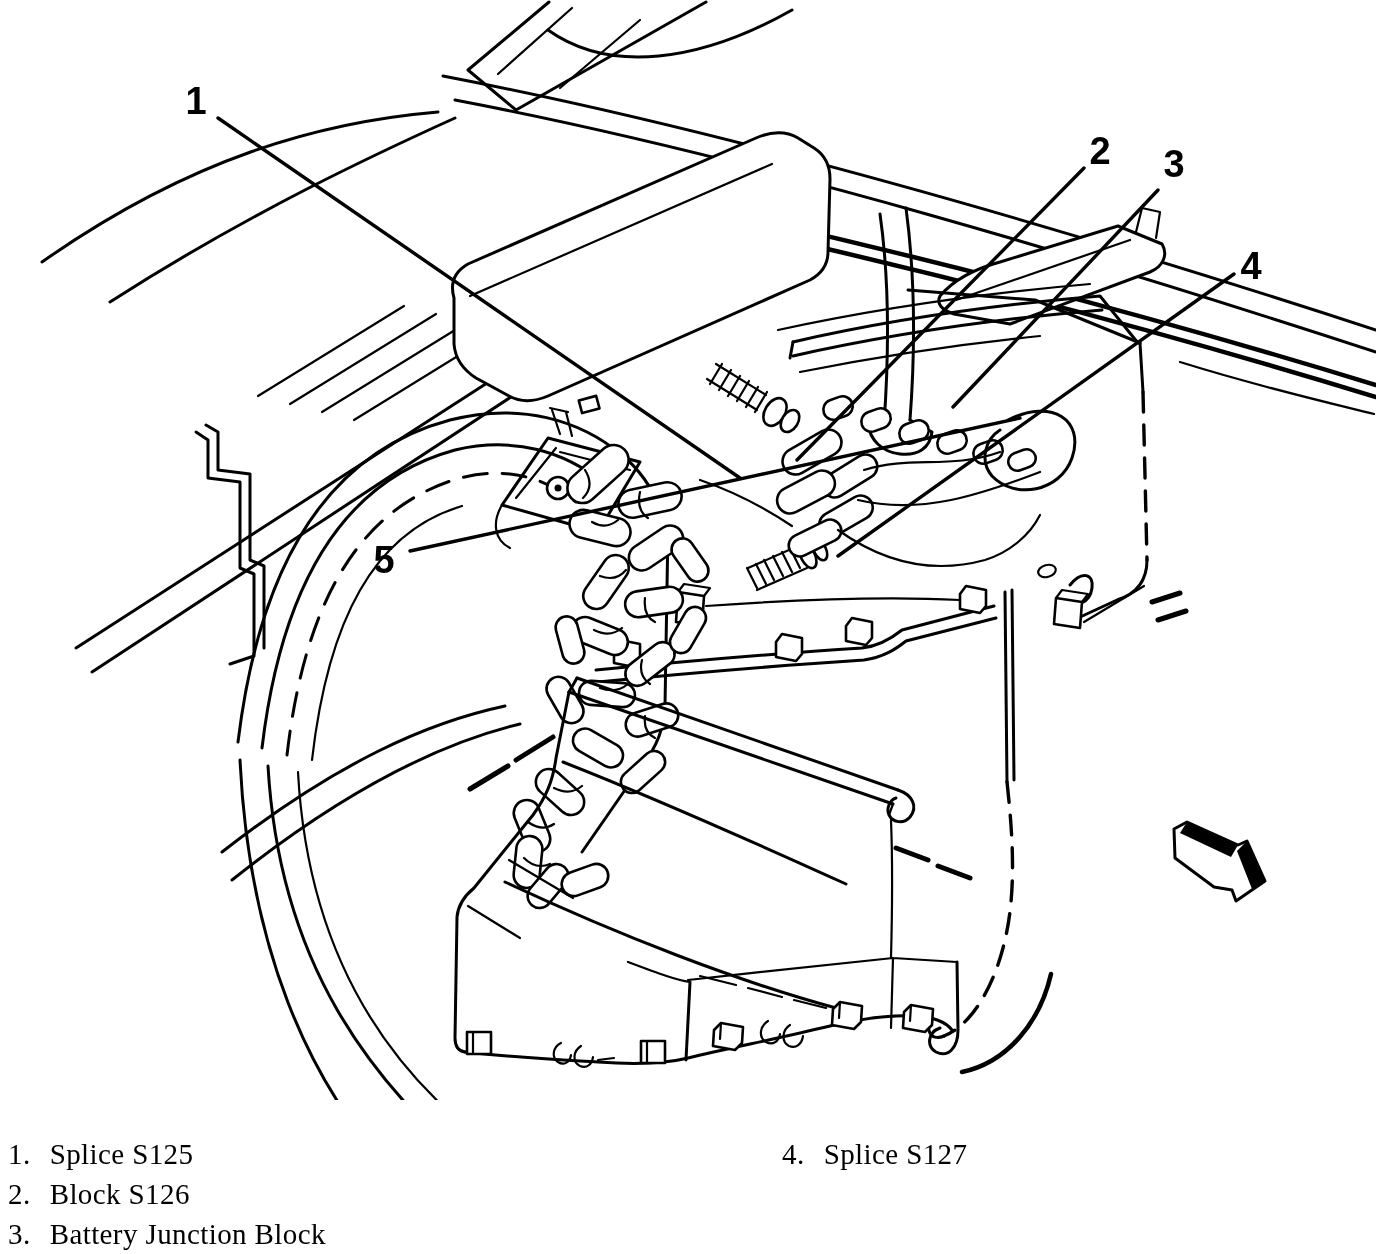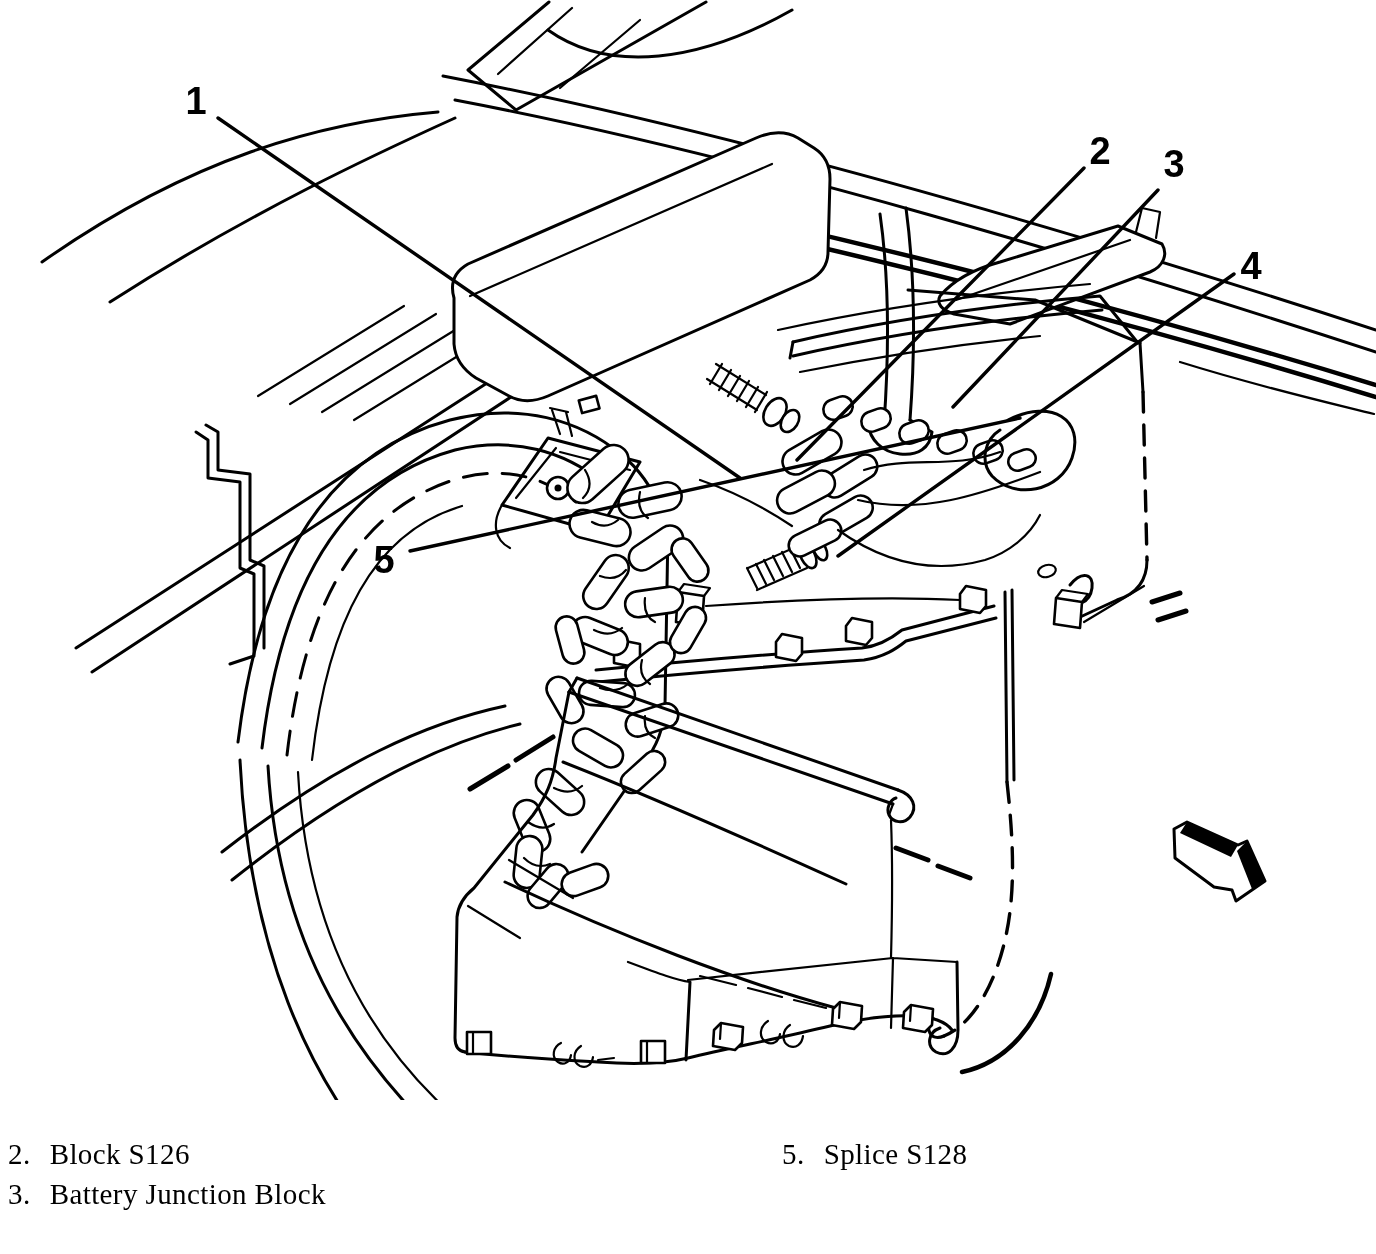--- a/index.html
+++ b/index.html
@@ -246,27 +246,31 @@
       <text class="callout-num" x="196" y="101" text-anchor="middle" dominant-baseline="central">1</text>
       <text class="callout-num" x="1100" y="151" text-anchor="middle" dominant-baseline="central">2</text>
       <text class="callout-num" x="1174" y="164" text-anchor="middle" dominant-baseline="central">3</text>
       <text class="callout-num" x="1251" y="266" text-anchor="middle" dominant-baseline="central">4</text>
       <text class="callout-num" x="384" y="560" text-anchor="middle" dominant-baseline="central">5</text>
     </g>
   </svg>
 
   <div class="legend-col" style="left:8px;top:1138px;">
     <div class="legend-row">
+      <span class="num">1.</span>
+      <span>Splice S125</span>
+    </div>
+    <div class="legend-row">
       <span class="num">2.</span>
       <span>Block S126</span>
     </div>
     <div class="legend-row">
       <span class="num">3.</span>
       <span>Battery Junction Block</span>
     </div>
   </div>
   <div class="legend-col" style="left:782px;top:1138px;">
     <div class="legend-row">
-      <span class="num">5.</span>
-      <span>Splice S128</span>
+      <span class="num">4.</span>
+      <span>Splice S127</span>
     </div>
   </div>
 </div>
 
 </body></html>

